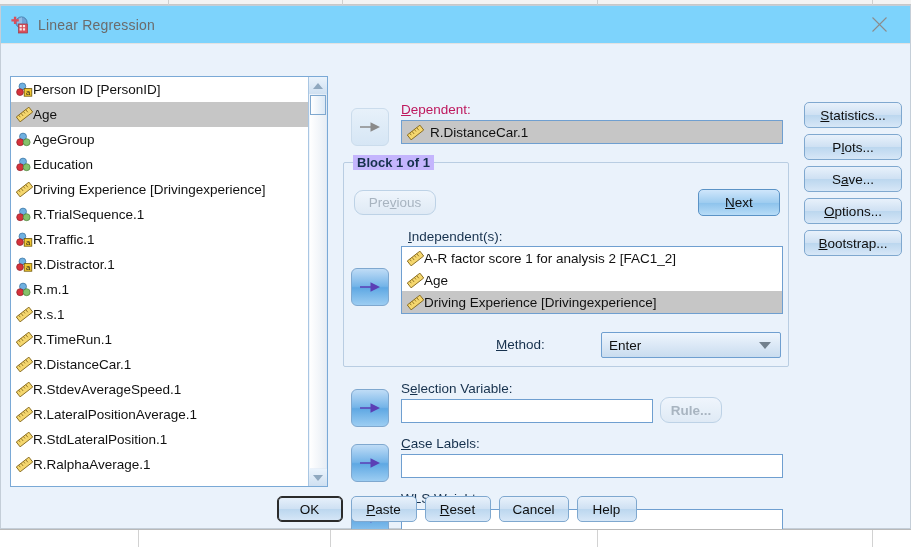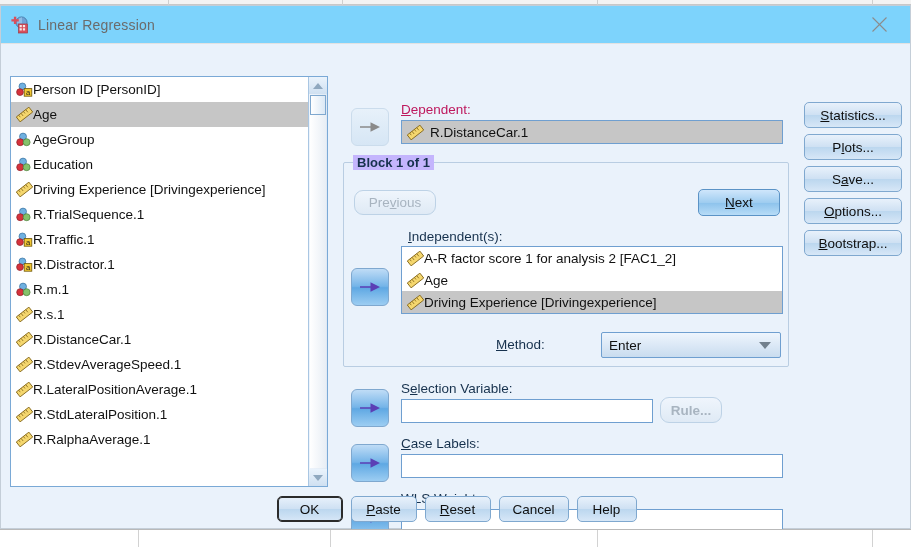--- a/index.html
+++ b/index.html
@@ -331,20 +331,29 @@
               </svg></span>
             <span class="vlabel">R.s.1</span>
           </div>
           <div class="var-row">
             <span class="icn"><svg width="17" height="15" viewBox="0 0 17 15">
                 <g transform="rotate(-38 8.5 7.5)">
                   <rect x="0.5" y="4.4" width="16" height="6.2" fill="#f5d76e" stroke="#8a6d1f" stroke-width="0.9"></rect>
                   <path d="M3.5 4.4v2.6M6.5 4.4v3.4M9.5 4.4v2.6M12.5 4.4v3.4" stroke="#8a6d1f" stroke-width="0.8"></path>
                 </g>
               </svg></span>
+            <span class="vlabel">R.TimeRun.1</span>
+          </div>
+          <div class="var-row">
+            <span class="icn"><svg width="17" height="15" viewBox="0 0 17 15">
+                <g transform="rotate(-38 8.5 7.5)">
+                  <rect x="0.5" y="4.4" width="16" height="6.2" fill="#f5d76e" stroke="#8a6d1f" stroke-width="0.9"></rect>
+                  <path d="M3.5 4.4v2.6M6.5 4.4v3.4M9.5 4.4v2.6M12.5 4.4v3.4" stroke="#8a6d1f" stroke-width="0.8"></path>
+                </g>
+              </svg></span>
             <span class="vlabel">R.DistanceCar.1</span>
           </div>
           <div class="var-row">
             <span class="icn"><svg width="17" height="15" viewBox="0 0 17 15">
                 <g transform="rotate(-38 8.5 7.5)">
                   <rect x="0.5" y="4.4" width="16" height="6.2" fill="#f5d76e" stroke="#8a6d1f" stroke-width="0.9"></rect>
                   <path d="M3.5 4.4v2.6M6.5 4.4v3.4M9.5 4.4v2.6M12.5 4.4v3.4" stroke="#8a6d1f" stroke-width="0.8"></path>
                 </g>
               </svg></span>
             <span class="vlabel">R.StdevAverageSpeed.1</span>

